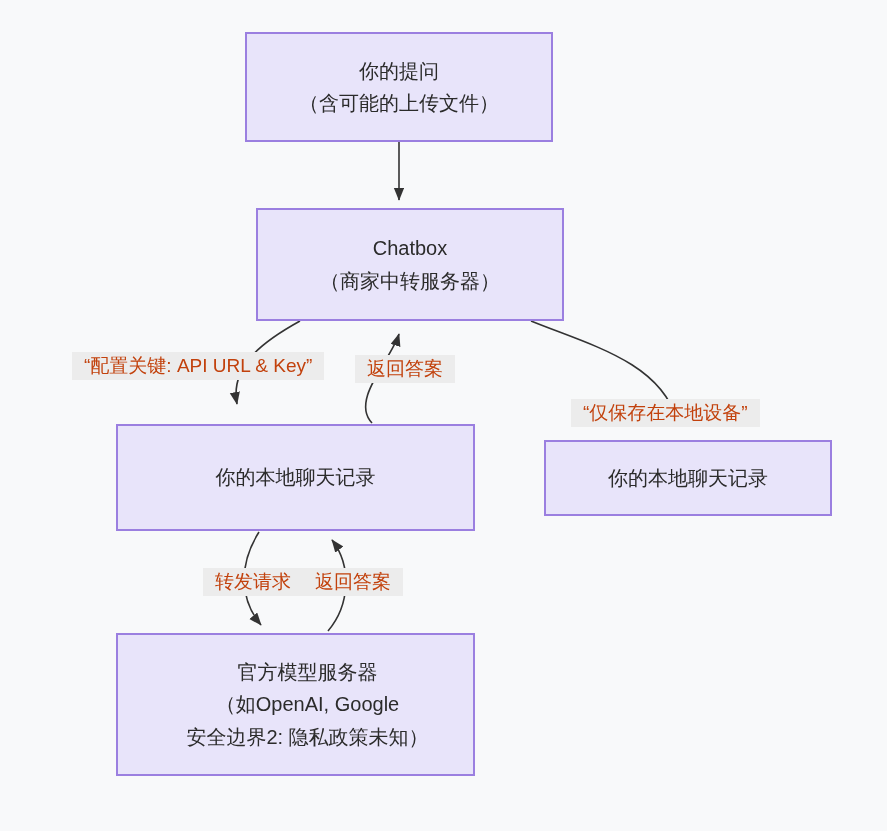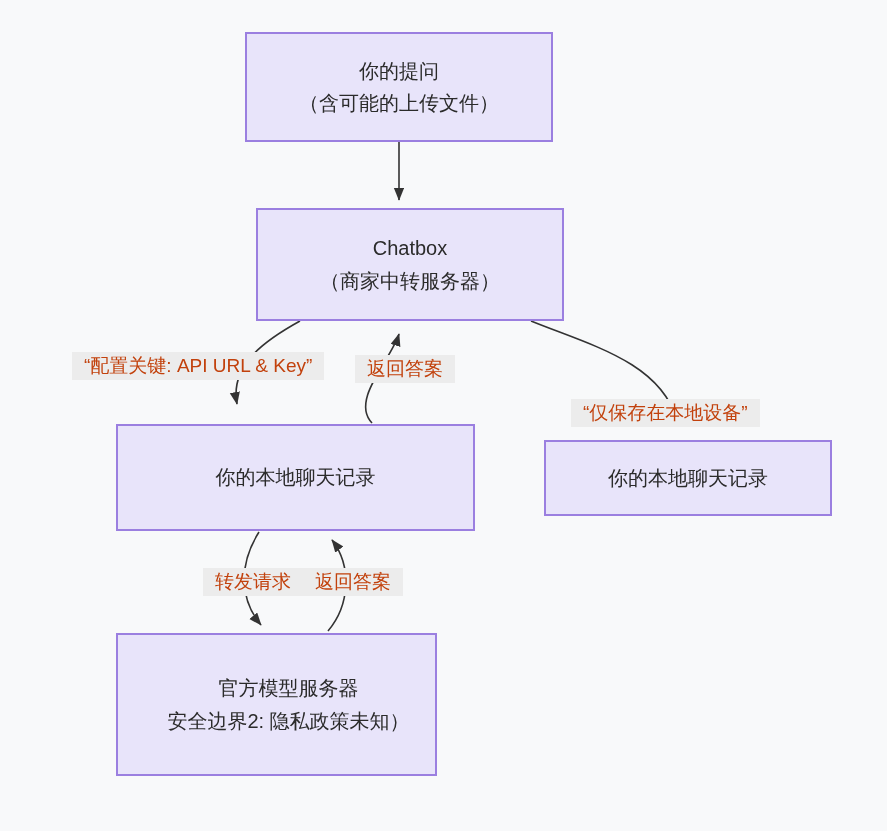--- a/index.html
+++ b/index.html
@@ -43,21 +43,21 @@
     overflow: hidden;
   }
   .node .ln {
     display: block;
   }
   
   #node-question      { left: 245px; top: 32px;  width: 308px; height: 110px; }
   #node-chatbox       { left: 256px; top: 208px; width: 308px; height: 113px; }
   #node-relay         { left: 116px; top: 424px; width: 359px; height: 107px; }
   #node-local-records { left: 544px; top: 440px; width: 288px; height: 76px;  }
-  #node-model-server  { left: 116px; top: 633px; width: 321px; height: 143px; padding-left: 24px; }
+  #node-model-server  { left: 116px; top: 633px; width: 359px; height: 143px; padding-left: 24px; }
 
   
   #node-relay .ln-clip {
     position: relative;
     left: 11px;
   }
 
   .edge-label {
     position: absolute;
     background: #ececec;
@@ -124,20 +124,21 @@
   <div class="node" id="node-relay">
     <span class="ln">你的本地聊天记录</span>
   </div>
 
   <div class="node" id="node-local-records">
     <span class="ln">你的本地聊天记录</span>
   </div>
 
   <div class="node" id="node-model-server">
     <span class="ln">官方模型服务器</span>
+    <span class="ln">（如OpenAI, Google</span>
     <span class="ln">安全边界2: 隐私政策未知）</span>
   </div>
 
   <div class="edge-label" id="lbl-config">“配置关键: API URL &amp; Key”</div>
 
   <div class="edge-label" id="lbl-answer-top">返回答案</div>
 
   <div class="edge-label" id="lbl-local-only">“仅保存在本地设备”</div>
 
   <div class="edge-label" id="lbl-forward">转发请求</div>

